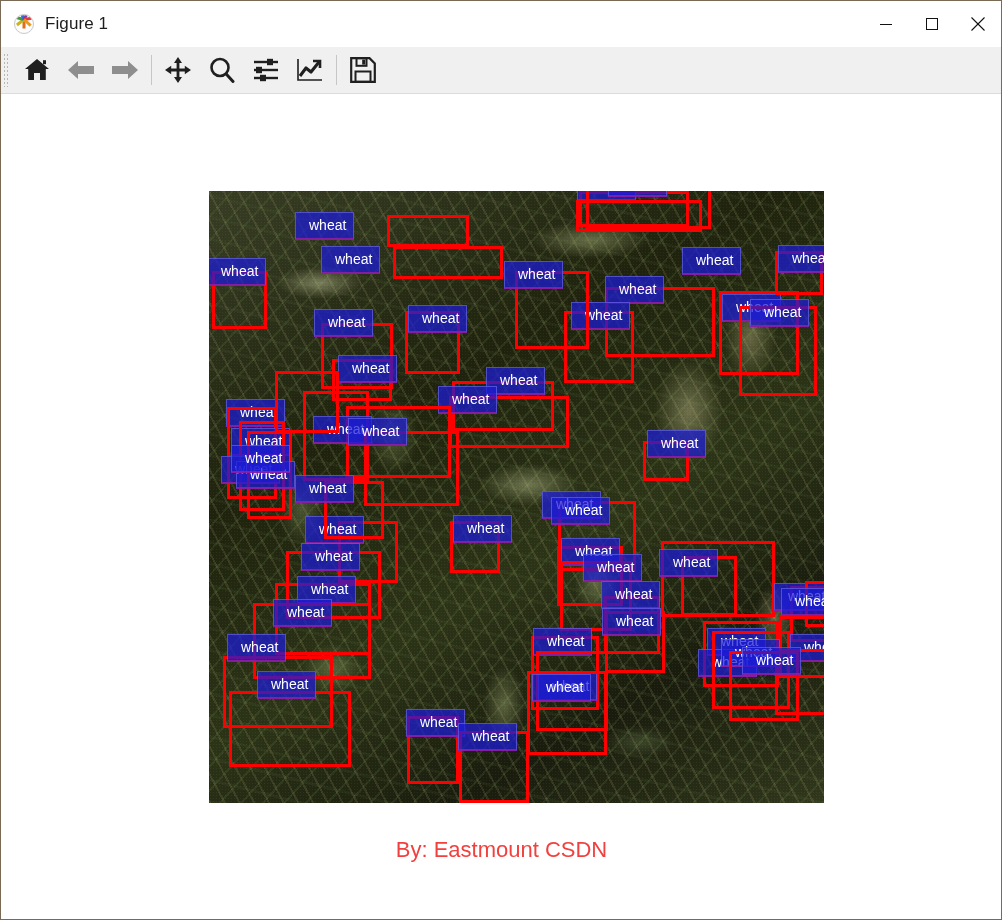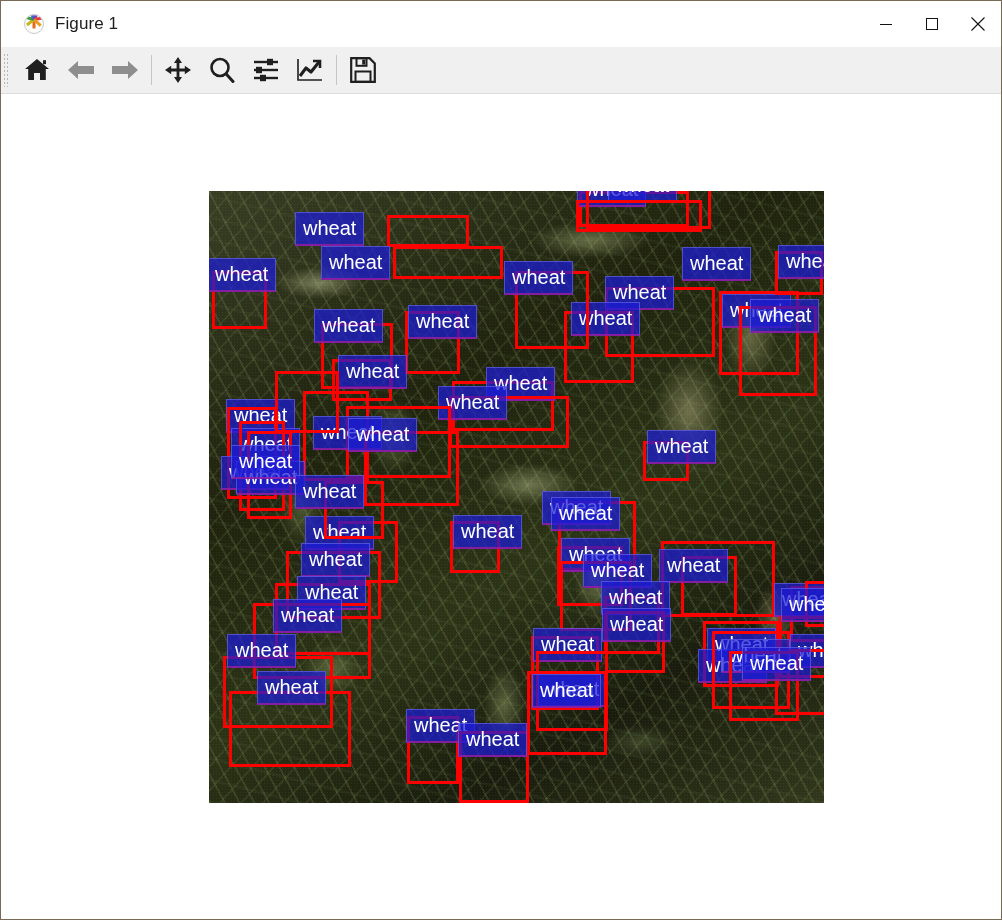--- a/index.html
+++ b/index.html
@@ -19,21 +19,21 @@
     overflow: hidden;
   }
 
   
   #titlebar {
     position: absolute; top: 0; left: 0;
     width: 1000px; height: 46px;
     background: #ffffff;
     display: flex; align-items: center;
   }
-  #titlebar-left { display: flex; align-items: flex-end; padding-left: 23px; }
+  #titlebar-left { display: flex; align-items: flex-end; padding-left: 13px; }
   #app-icon {
     width: 20px; height: 20px; border-radius: 50%;
     background: #fdfdfd;
     border: 1px solid #c9c9c9;
     position: relative; overflow: hidden;
     margin-right: 11px;
     flex: none;
   }
   #app-icon .sp { position: absolute; left: 50%; top: 50%; width: 3px; height: 9px; transform-origin: 50% 0%; }
   #title-text {
@@ -117,23 +117,23 @@
   .bbox {
     position: absolute;
     border: 3px solid #fd0000;
     box-sizing: border-box;
   }
   .label {
     position: absolute;
     background: rgba(28, 28, 214, 0.72);
     border: 1px solid rgba(120,120,235,0.55);
     color: #ffffff;
-    font-size: 20px;
+    font-size: 14px;
     line-height: 1;
-    padding: 5px 7px 6px 7px;
+    padding: 5px 7px 6px 13px;
     white-space: nowrap;
     font-family: "Liberation Sans", sans-serif;
     border-bottom: 2px solid rgba(150,30,160,0.85);
   }
 
   #caption {
     position: absolute;
     left: 0; top: 742px;
     width: 999px;
     text-align: center;
@@ -391,16 +391,17 @@
           <div class="label" style="left: 572px; top: 397px;">wheat</div>
           <div class="bbox" style="left: 66px; top: 180px; width: 64px; height: 62px; border-color: rgb(253, 0, 0);"></div>
           <div class="label" style="left: 22px; top: 254px;">wheat</div>
           <div class="bbox" style="left: 115px; top: 290px; width: 60px; height: 58px; border-color: rgb(253, 0, 0);"></div>
           <div class="label" style="left: 86px; top: 284px;">wheat</div>
           <div class="bbox" style="left: 306px; top: 80px; width: 74px; height: 78px; border-color: rgb(253, 0, 0);"></div>
           <div class="label" style="left: 295px; top: 70px;">wheat</div>
         </div>
     </div>
 
+    <div id="caption">By: Eastmount CSDN</div>
   </div>
 
 
 </div>
 
 </body></html>

